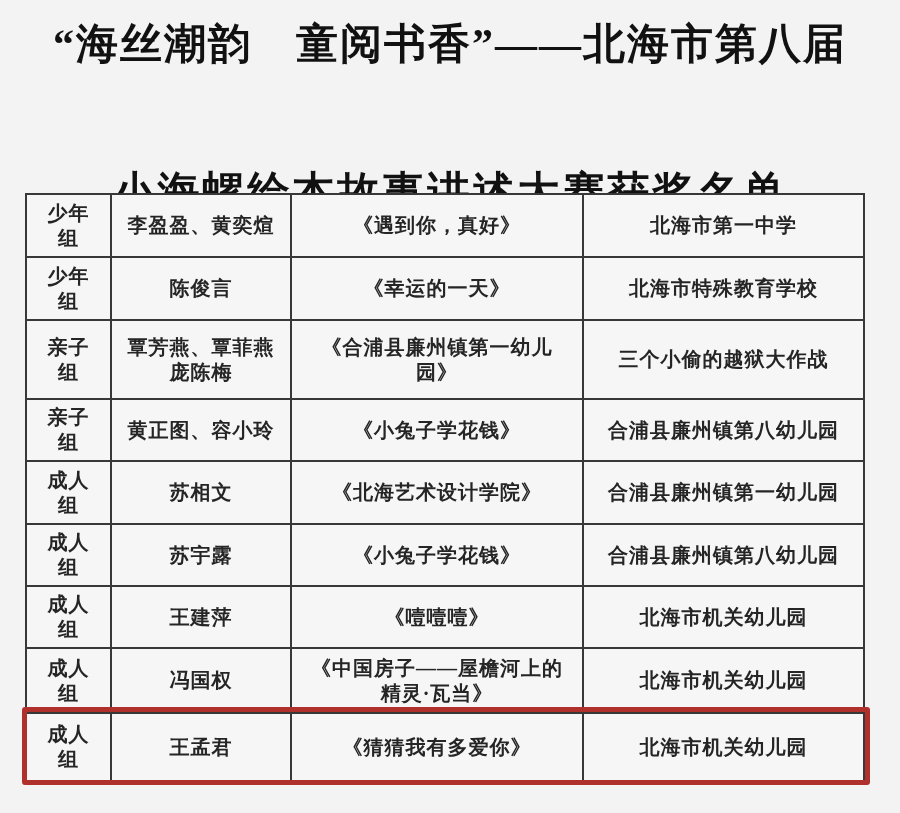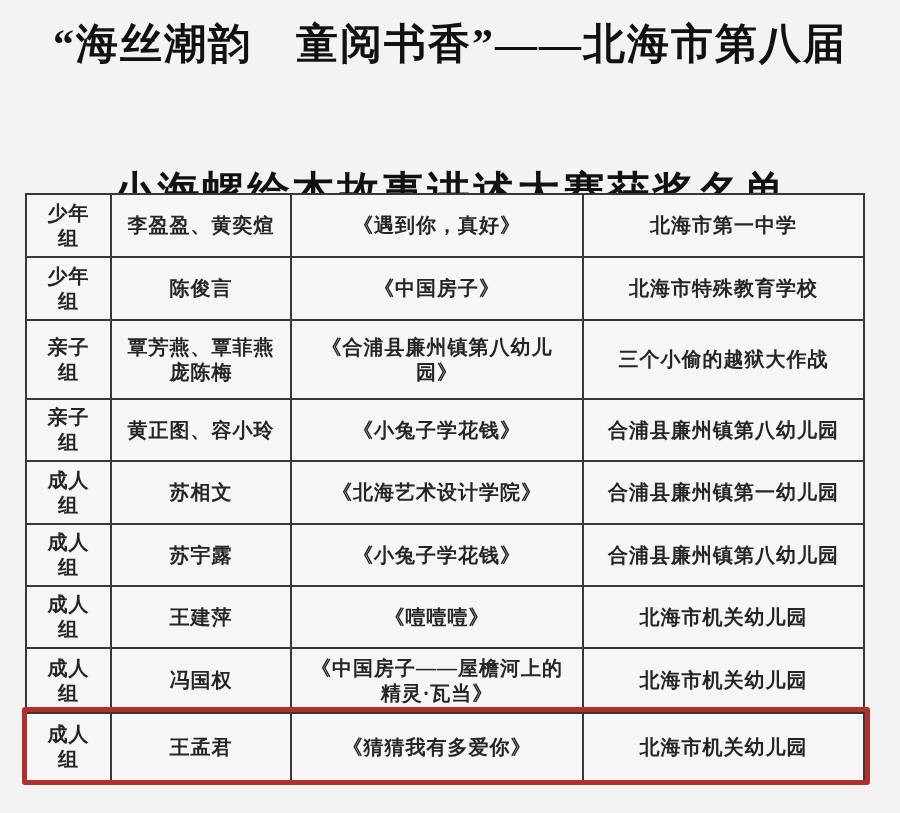--- a/index.html
+++ b/index.html
@@ -61,28 +61,28 @@
   <tbody>
     <tr class="h63">
       <td>少年组</td>
       <td>李盈盈、黄奕煊</td>
       <td>《遇到你，真好》</td>
       <td>北海市第一中学</td>
     </tr>
     <tr class="h63">
       <td>少年组</td>
       <td>陈俊言</td>
-      <td>《中国房子》</td>
+      <td>《幸运的一天》</td>
       <td>北海市特殊教育学校</td>
     </tr>
     <tr class="h79">
       <td>亲子组</td>
       <td>覃芳燕、覃菲燕
 庞陈梅</td>
-      <td>《合浦县廉州镇第八幼儿园》</td>
+      <td>《合浦县廉州镇第一幼儿园》</td>
       <td>三个小偷的越狱大作战</td>
     </tr>
     <tr class="h62">
       <td>亲子组</td>
       <td>黄正图、容小玲</td>
       <td>《小兔子学花钱》</td>
       <td>合浦县廉州镇第八幼儿园</td>
     </tr>
     <tr class="h63">
       <td>成人组</td>

